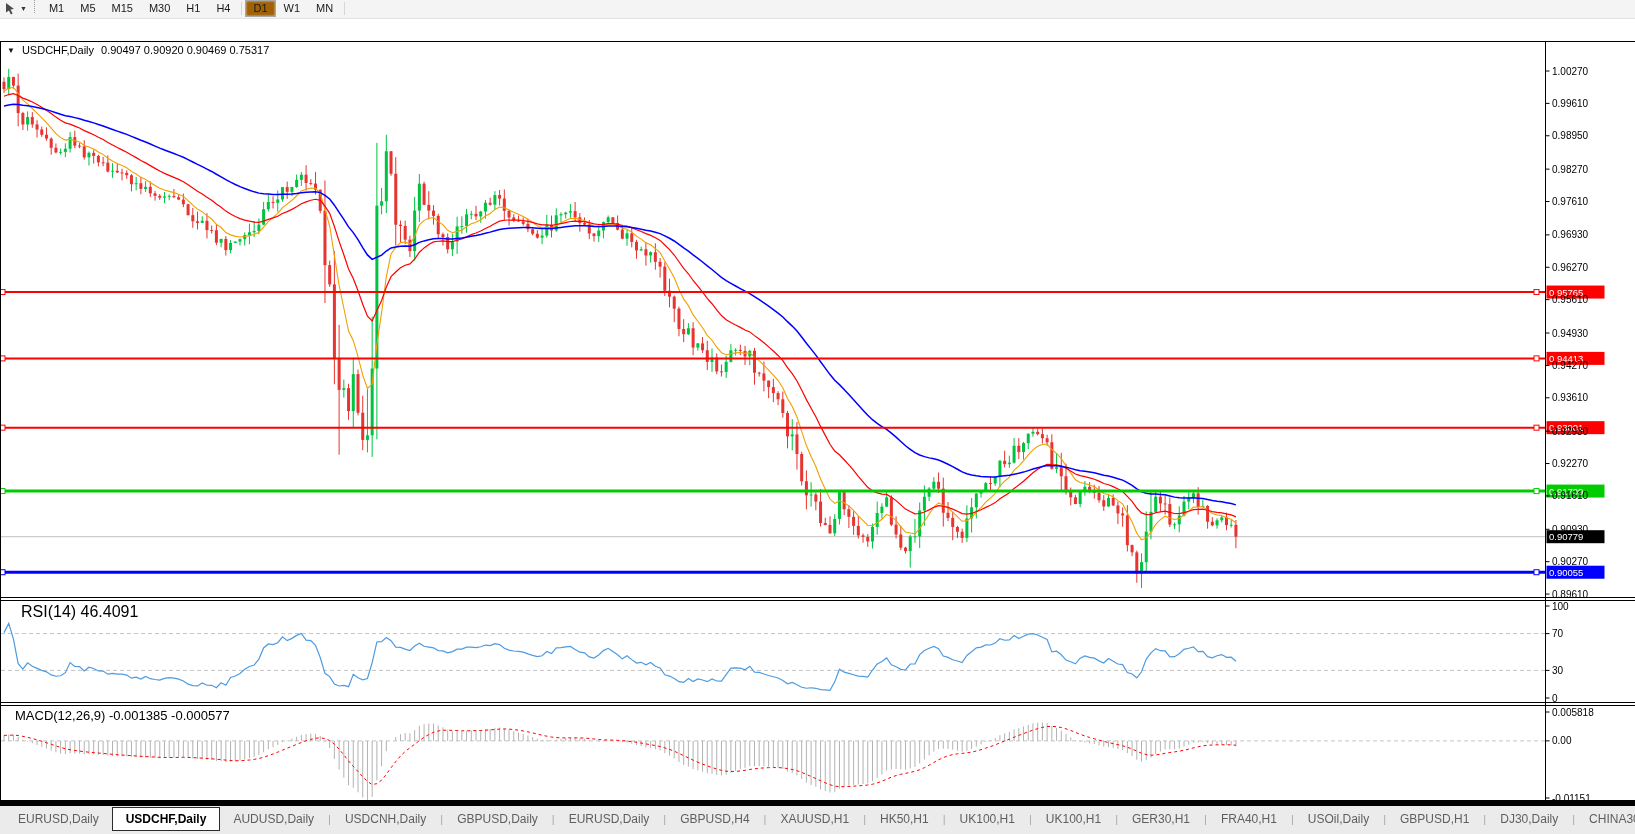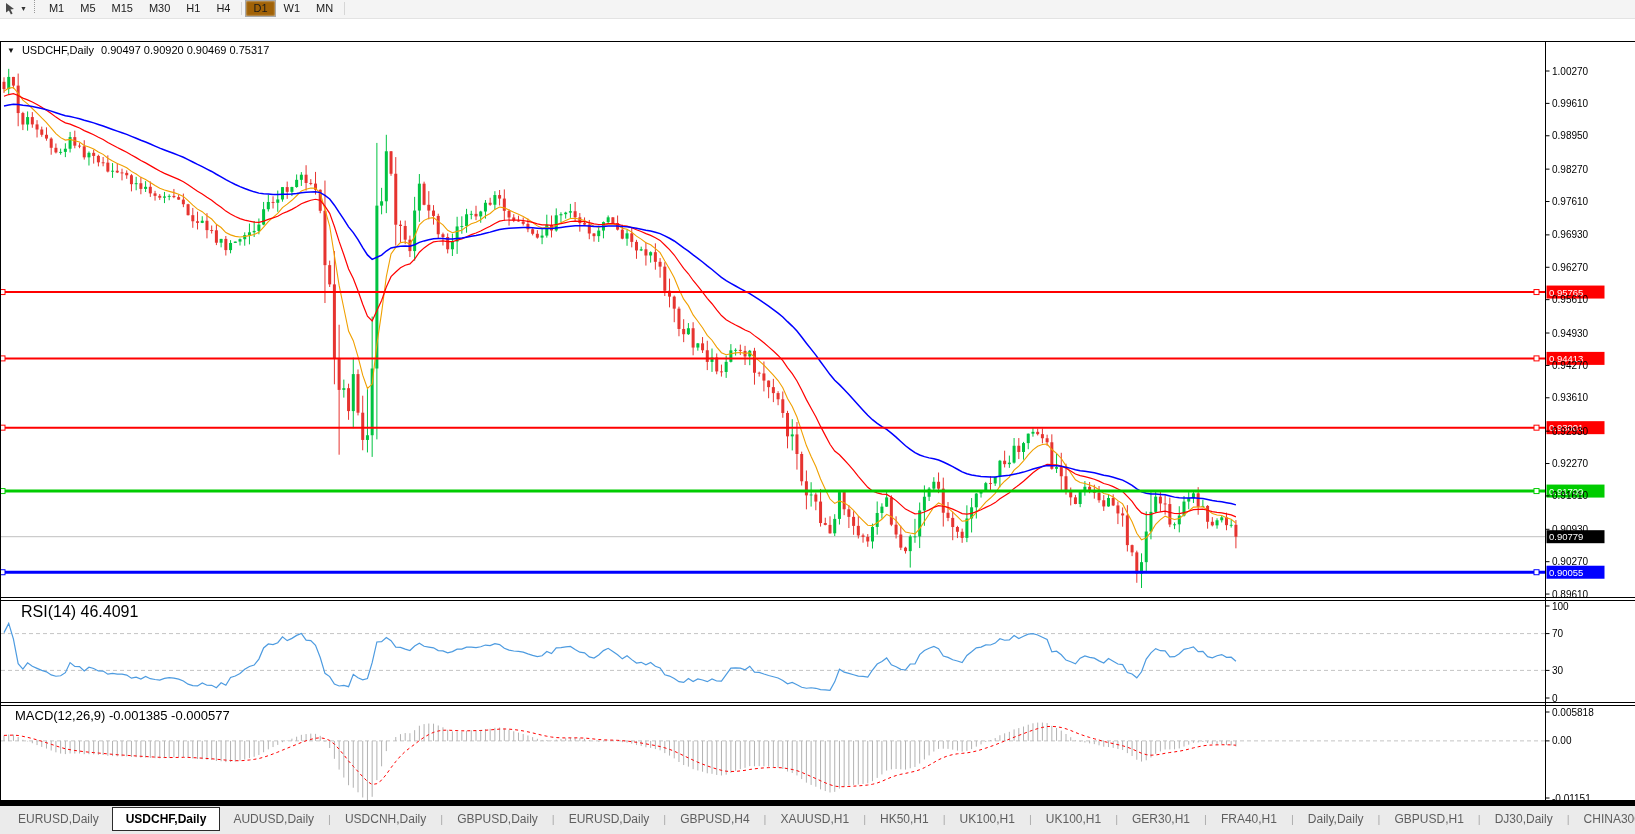--- a/index.html
+++ b/index.html
@@ -1018,21 +1018,21 @@
         <div class="tab">HK50,H1</div>
         <span class="tabdiv">|</span>
         <div class="tab">UK100,H1</div>
         <span class="tabdiv">|</span>
         <div class="tab">UK100,H1</div>
         <span class="tabdiv">|</span>
         <div class="tab">GER30,H1</div>
         <span class="tabdiv">|</span>
         <div class="tab">FRA40,H1</div>
         <span class="tabdiv">|</span>
-        <div class="tab">Daily,Daily</div>
+        <div class="tab">USOil,Daily</div>
         <span class="tabdiv">|</span>
         <div class="tab">GBPUSD,H1</div>
         <span class="tabdiv">|</span>
         <div class="tab">DJ30,Daily</div>
         <span class="tabdiv">|</span>
         <div class="tab">CHINA300,H1</div>
       </div>
 
   </div>
 

